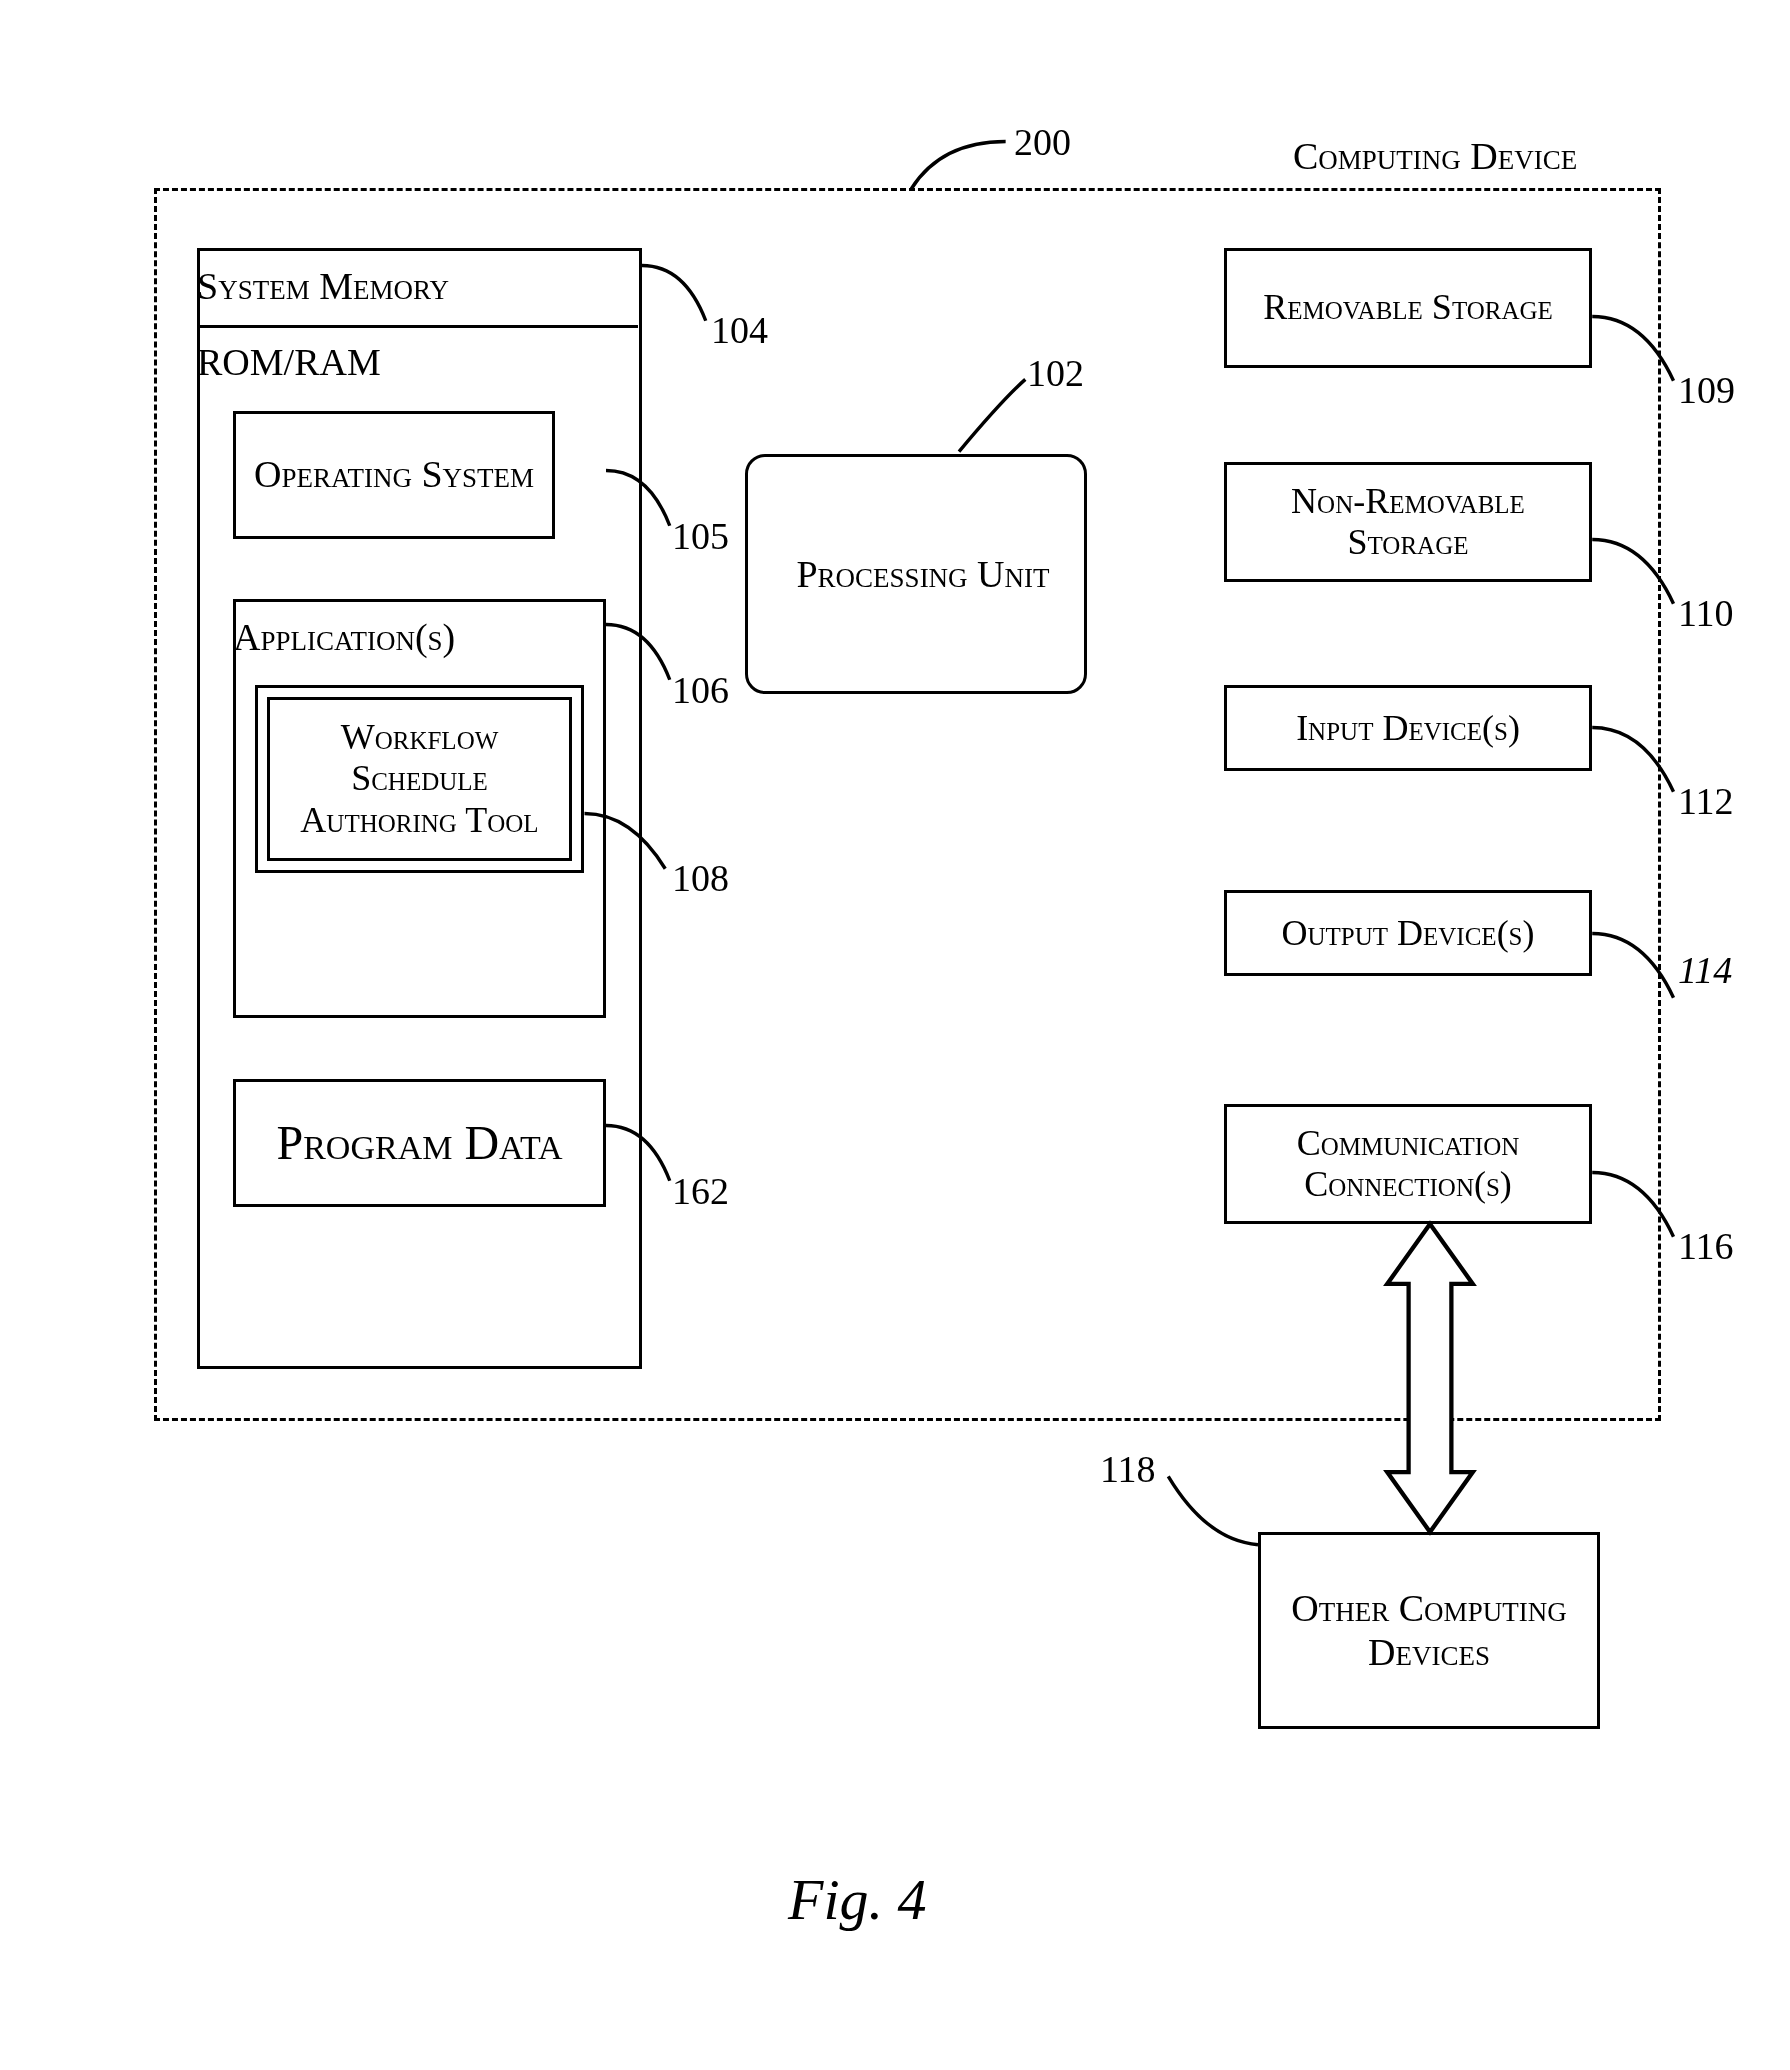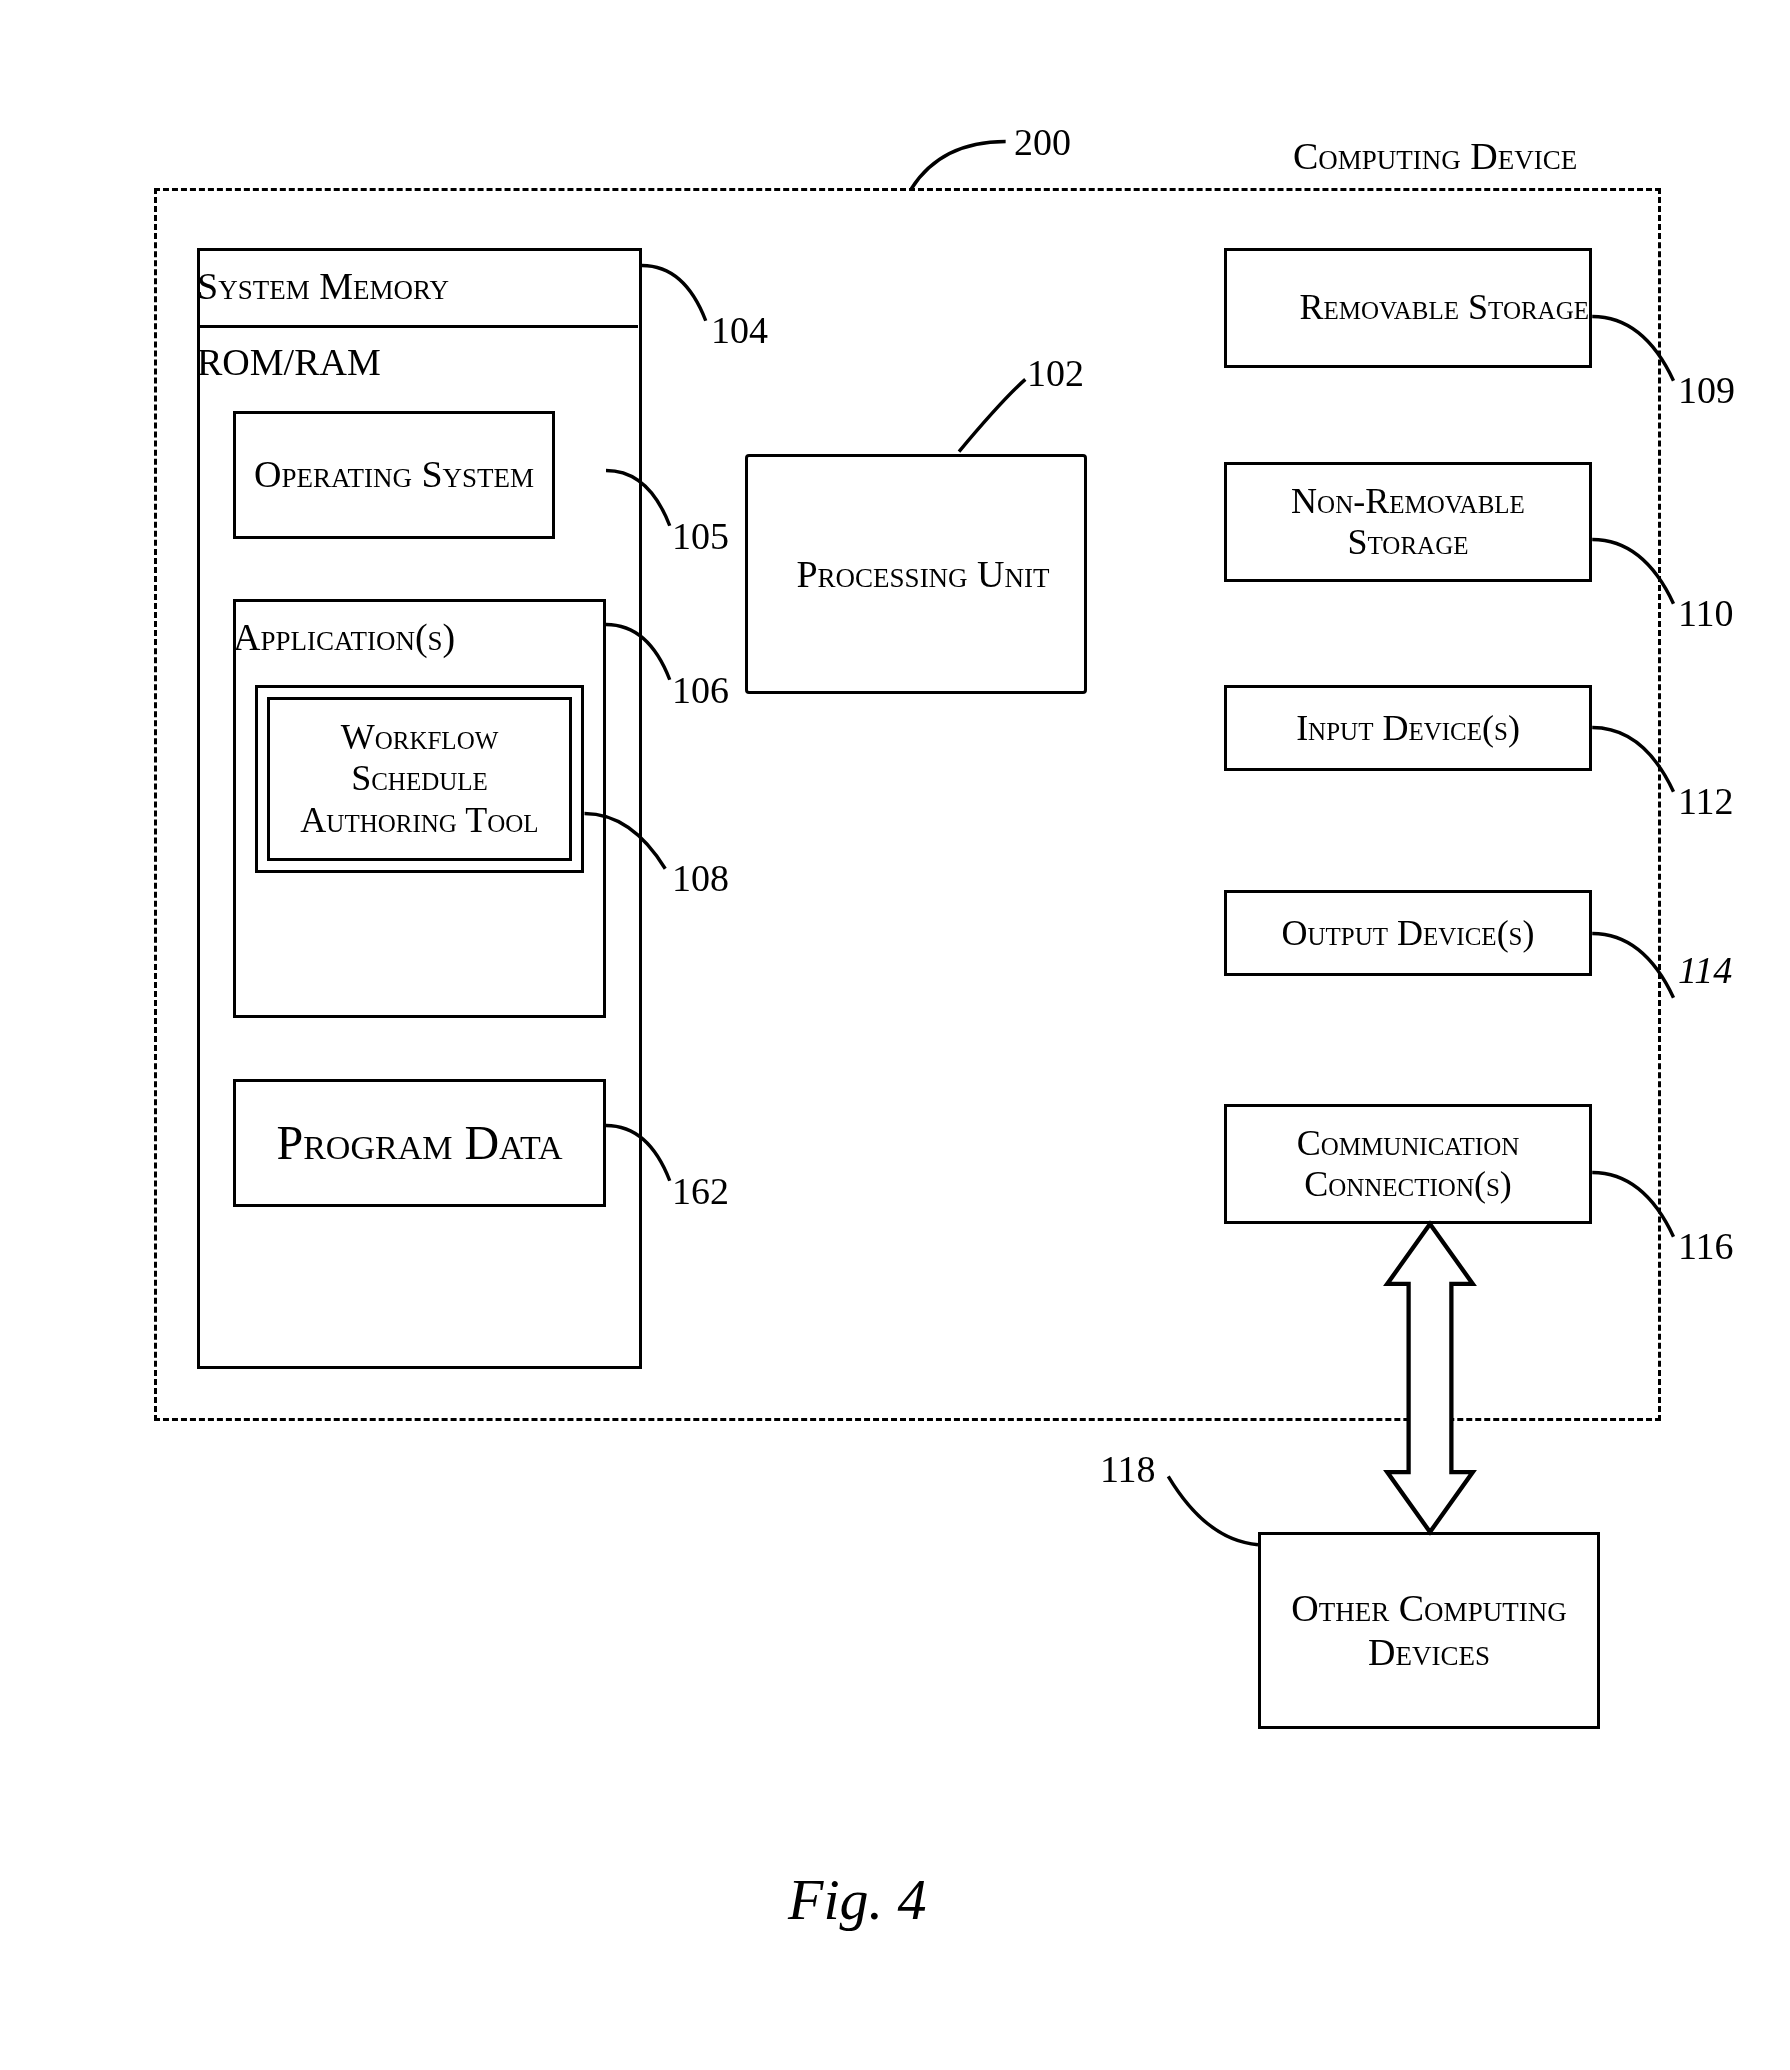--- a/index.html
+++ b/index.html
@@ -22,21 +22,21 @@
   .solid-box {
     position: absolute;
     border: 3.4px solid #000;
     background: #fff;
     display: flex;
     align-items: center;
     justify-content: center;
     text-align: center;
   }
   .rounded {
-    border-radius: 4px;
+    border-radius: 20px;
     padding-left: 14px;
   }
   .label {
     position: absolute;
     font-variant: small-caps;
     font-size: 38px;
     line-height: 1.15;
     text-align: left;
   }
   .ref {
@@ -99,21 +99,21 @@
   </div>
 
   <div class="solid-box" style="left:233px; top:1079px; width:373px; height:128px;">
     <span class="sc" style="font-size:48px; line-height:1.15;">Program Data</span>
   </div>
 
   <div class="solid-box rounded" style="left:745px; top:454px; width:342px; height:240px;">
     <span class="sc" style="font-size:38px;">Processing Unit</span>
   </div>
 
-  <div class="solid-box" style="left:1224px; top:248px; width:368px; height:120px;justify-content:flex-end;">
+  <div class="solid-box" style="left:1224px; top:248px; width:368px; height:120px;">
     <span class="sc" style="font-size:36px; line-height:1.15;">Removable Storage</span>
   </div>
 
   <div class="solid-box" style="left:1224px; top:462px; width:368px; height:120px;">
     <span class="sc" style="font-size:36px; line-height:1.15;">Non-Removable Storage</span>
   </div>
 
   <div class="solid-box" style="left:1224px; top:685px; width:368px; height:86px;">
     <span class="sc" style="font-size:36px;">Input Device(s)</span>
   </div>

